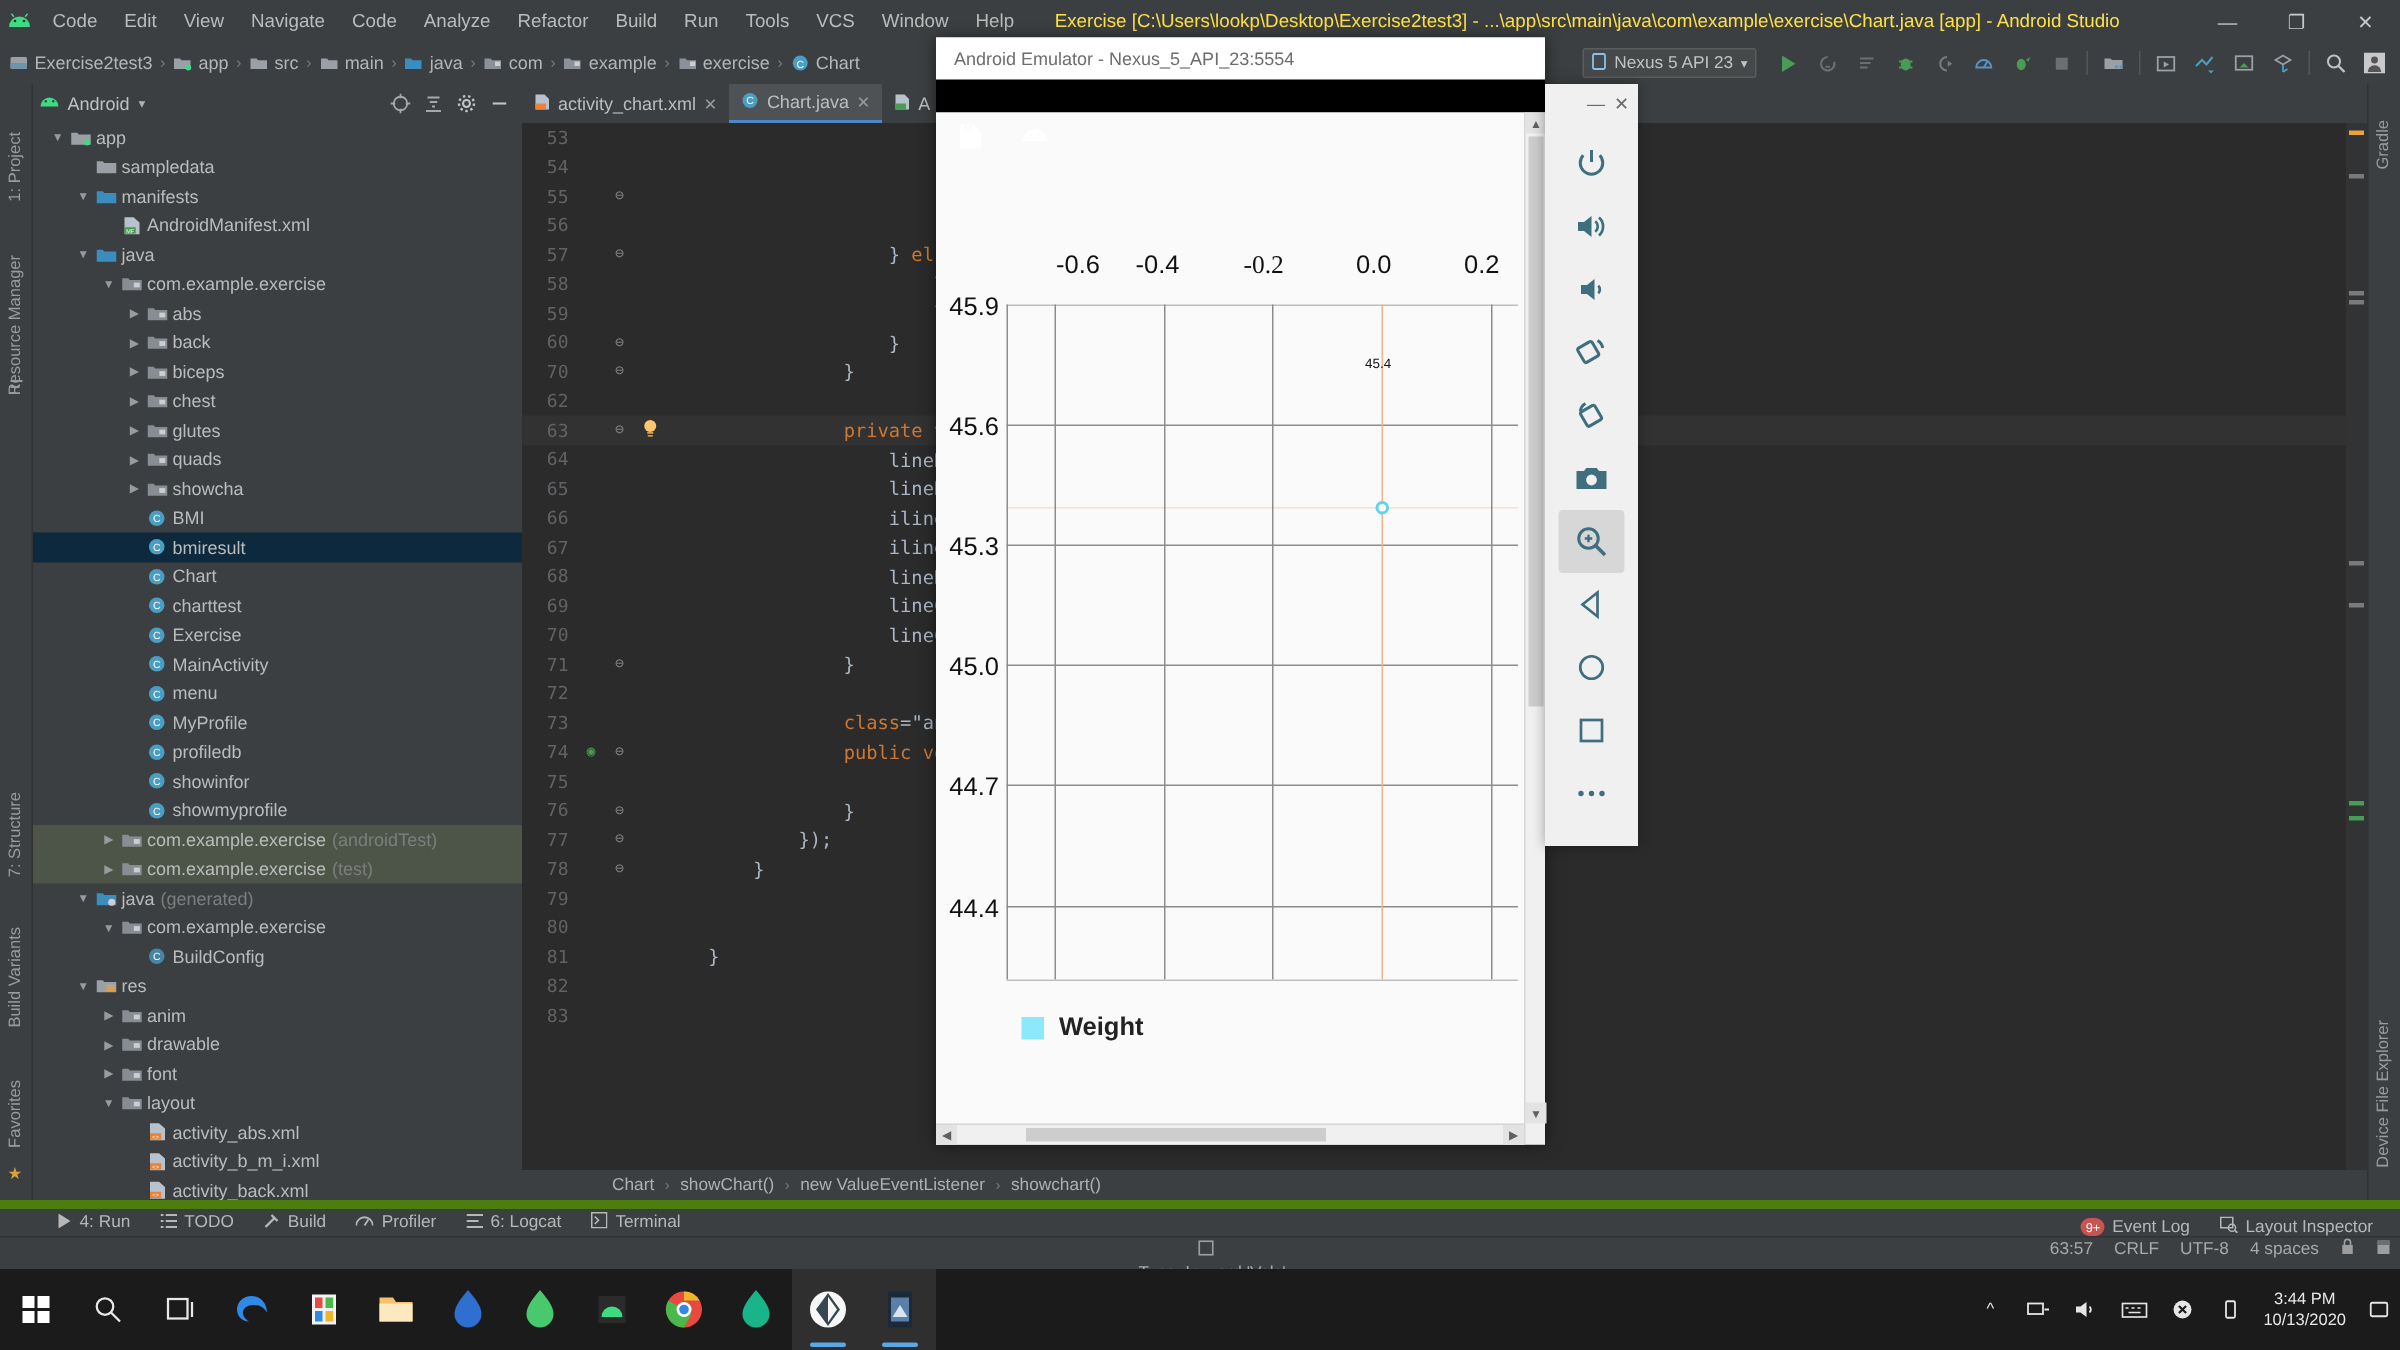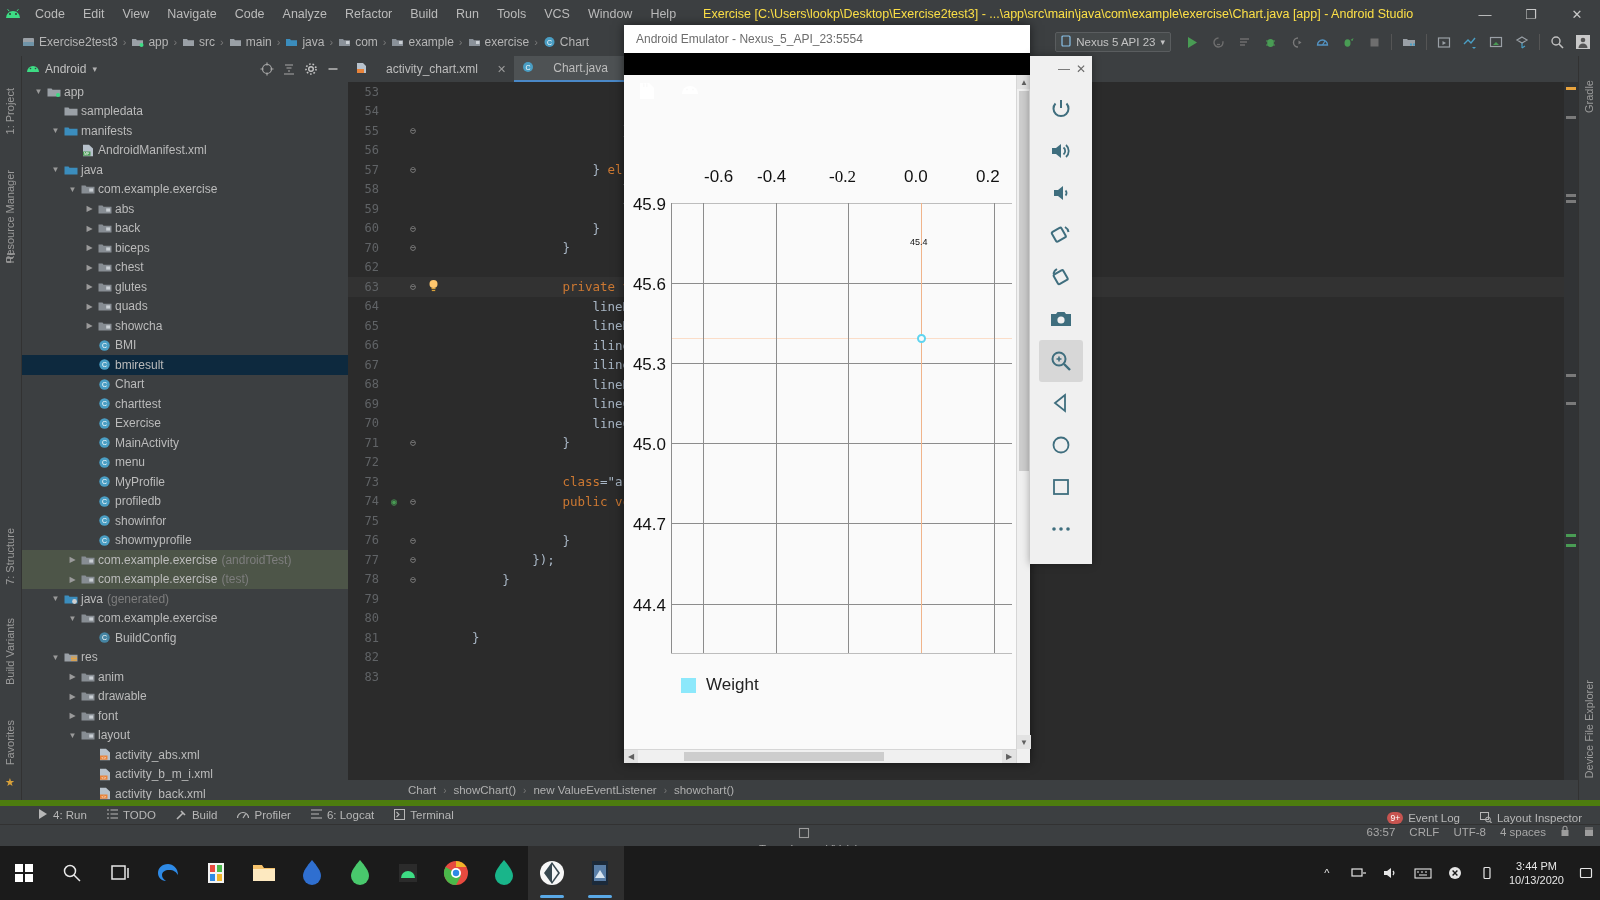--- a/index.html
+++ b/index.html
@@ -17,21 +17,21 @@
   .menu-items { display:flex; align-items:center; }
   .menu-item { color:#bbbbbb; font-size:12.5px; padding:0 9px; line-height:28px; cursor:default; }
   #win-title { color:#fde047; font-size:12.5px; margin-left:18px; white-space:nowrap;
     overflow:hidden; }
   #win-ctrl { position:absolute; right:0; top:0; height:28px; display:flex; }
   .wbtn { width:46px; height:28px; display:flex; align-items:center; justify-content:center;
     color:#c8c8c8; font-size:13px; }
 
   
   #navbar { position:absolute; left:0; top:28px; width:1600px; height:28px;
-    background:#3c3f41; display:flex; align-items:center; padding-left:22px; }
+    background:#3c3f41; display:flex; align-items:center; padding-left:6px; }
   .crumb { display:flex; align-items:center; color:#b5b5b5; font-size:12px; }
   .crumb .sep { color:#7a7a7a; margin:0 5px; font-size:11px; }
   .crumb .ci { margin-right:4px; display:inline-flex; }
   #toolbar-right { position:absolute; right:4px; top:28px; height:28px; display:flex; align-items:center; }
   .device-sel { display:flex; align-items:center; border:1px solid #5a5d5f; border-radius:2px;
     height:20px; padding:0 5px; color:#c3c3c3; font-size:11.5px; margin-right:8px; background:#45494a; }
   .tb-ic { width:26px; height:24px; display:flex; align-items:center; justify-content:center; }
   .tb-sep { width:1px; height:16px; background:#555; margin:0 4px; }
 
   
@@ -54,21 +54,21 @@
   .row.tinted { background:#4d5548; }
   .arrow { width:13px; height:19px; display:flex; align-items:center; justify-content:center;
     color:#9a9a9a; font-size:8px; }
   .ico { width:17px; height:19px; display:flex; align-items:center; justify-content:center; margin-right:2px;}
   .dim { color:#7d7d7d; margin-left:4px; }
 
   
   #editor-wrap { position:absolute; left:348px; top:56px; width:1230px; height:744px; background:#2b2b2b; }
   #tabs { height:26px; background:#3c3f41; display:flex; align-items:center; }
   .tab { height:26px; display:flex; align-items:center; padding:0 8px; font-size:12px;
-    color:#bdbdbd; gap:19px; }
+    color:#bdbdbd; gap:5px; }
   .tab.active { background:#4e5254; border-bottom:2px solid #4a88c7; }
   .tab .x { color:#9a9a9a; font-size:11px; }
   #code { position:absolute; top:26px; left:0; width:1230px; height:718px; background:#2b2b2b;
     font-family:"DejaVu Sans Mono", monospace; font-size:12.5px; overflow:hidden; }
   .cl { height:19.5px; display:flex; align-items:center; white-space:pre; }
   .gut { width:38px; text-align:right; color:#606366; padding-right:7px; font-size:12px; flex:0 0 auto; }
   .fold { width:22px; text-align:center; color:#808080; font-size:10px; flex:0 0 auto; }
   .src { color:#a9b7c6; }
   .kw { color:#cc7832; }
   .mth { color:#ffc66d; }
@@ -95,21 +95,21 @@
   #chart { position:absolute; left:0; top:18px; width:392px; height:560px; }
   .xlab { position:absolute; font-size:17px; color:#111; font-family:"Liberation Sans",sans-serif; }
   .ylab { position:absolute; font-size:17px; color:#111; text-align:right; }
   .gline-v { position:absolute; width:1px; background:#8c8c8c; }
   .gline-h { position:absolute; height:1px; background:#8c8c8c; }
   .hl-v { position:absolute; width:1px; background:#f0b48a; }
   .hl-h { position:absolute; height:1px; background:#fbddc8; }
   #dpt { position:absolute; width:9px; height:9px; border-radius:50%;
     border:2px solid #5fd4ef; background:#fafafa; }
   #dval { position:absolute; font-size:9px; color:#111; }
-  #legend { position:absolute; display:flex; align-items:center; gap:10px; }
+  #legend { position:absolute; display:flex; align-items:center; gap:10px;font-weight:bold; }
   #legend .sw { width:15px; height:15px; background:#8ce8fb; }
   #legend .lt { font-size:17px; color:#222; }
 
   
   #emu-vsb { position:absolute; right:0; top:50px; width:14px; height:688px; background:#f0f0f0;
     border-left:1px solid #d6d6d6; }
   #emu-hsb { position:absolute; left:0; bottom:0; width:392px; height:14px; background:#f0f0f0;
     border-top:1px solid #d6d6d6; }
   .sb-arrow { position:absolute; display:flex; align-items:center; justify-content:center;
     color:#606060; font-size:8px; }

